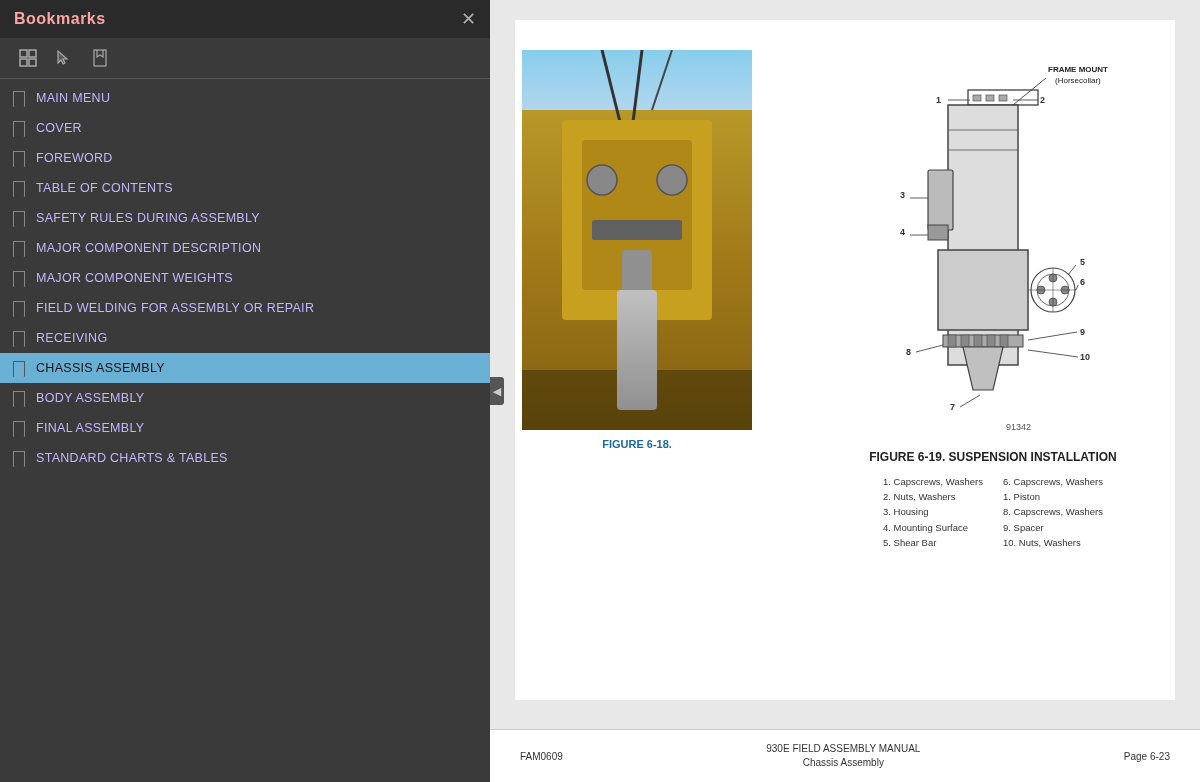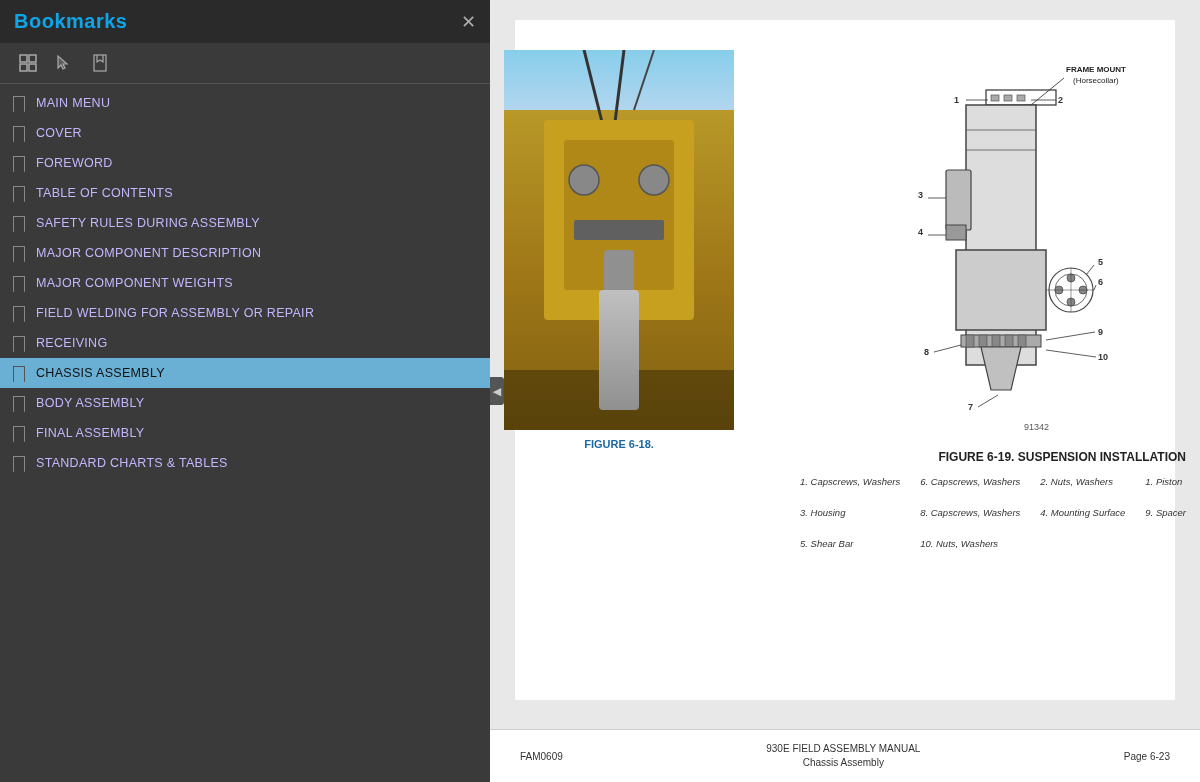--- a/index.html
+++ b/index.html
@@ -25,22 +25,22 @@
 
     #sidebar-header {
       background: #2a2a2a;
       padding: 10px 14px;
       display: flex;
       align-items: center;
       justify-content: space-between;
     }
 
     #sidebar-title {
-      color: #0ea5e9;
-      font-size: 20px;
+      color: #fca5a5;
+      font-size: 16px;
       font-weight: bold;
       letter-spacing: 0.5px;
     }
 
     #close-btn {
       color: #aaa;
       font-size: 18px;
       cursor: pointer;
       background: none;
       border: none;
@@ -231,21 +231,21 @@
     .fig-caption {
       color: #1a69a4;
       font-size: 11px;
       font-weight: bold;
       text-align: center;
     }
 
     #fig-diagram {
       display: flex;
       flex-direction: column;
-      align-items: flex-end;
+      align-items: center;
       gap: 6px;
       flex: 1;
       margin-left: 36px;
     }
 
     #diagram-svg-container {
       width: 350px;
     }
 
     .diagram-caption {
@@ -254,23 +254,22 @@
       color: #222;
       text-align: left;
       margin-bottom: 4px;
     }
 
     .diagram-details {
       font-size: 9.5px;
       color: #333;
       line-height: 1.6;
       display: grid;
-      grid-template-columns: 1fr 1fr 1fr 1fr;
-      gap: 16px 20px;
-      font-style: italic;
+      grid-template-columns: 1fr 1fr;
+      gap: 0 20px;
     }
 
     .diagram-detail-item {
       white-space: nowrap;
     }
 
     
     #footer-bar {
       height: 53px;
       background: #fff;

